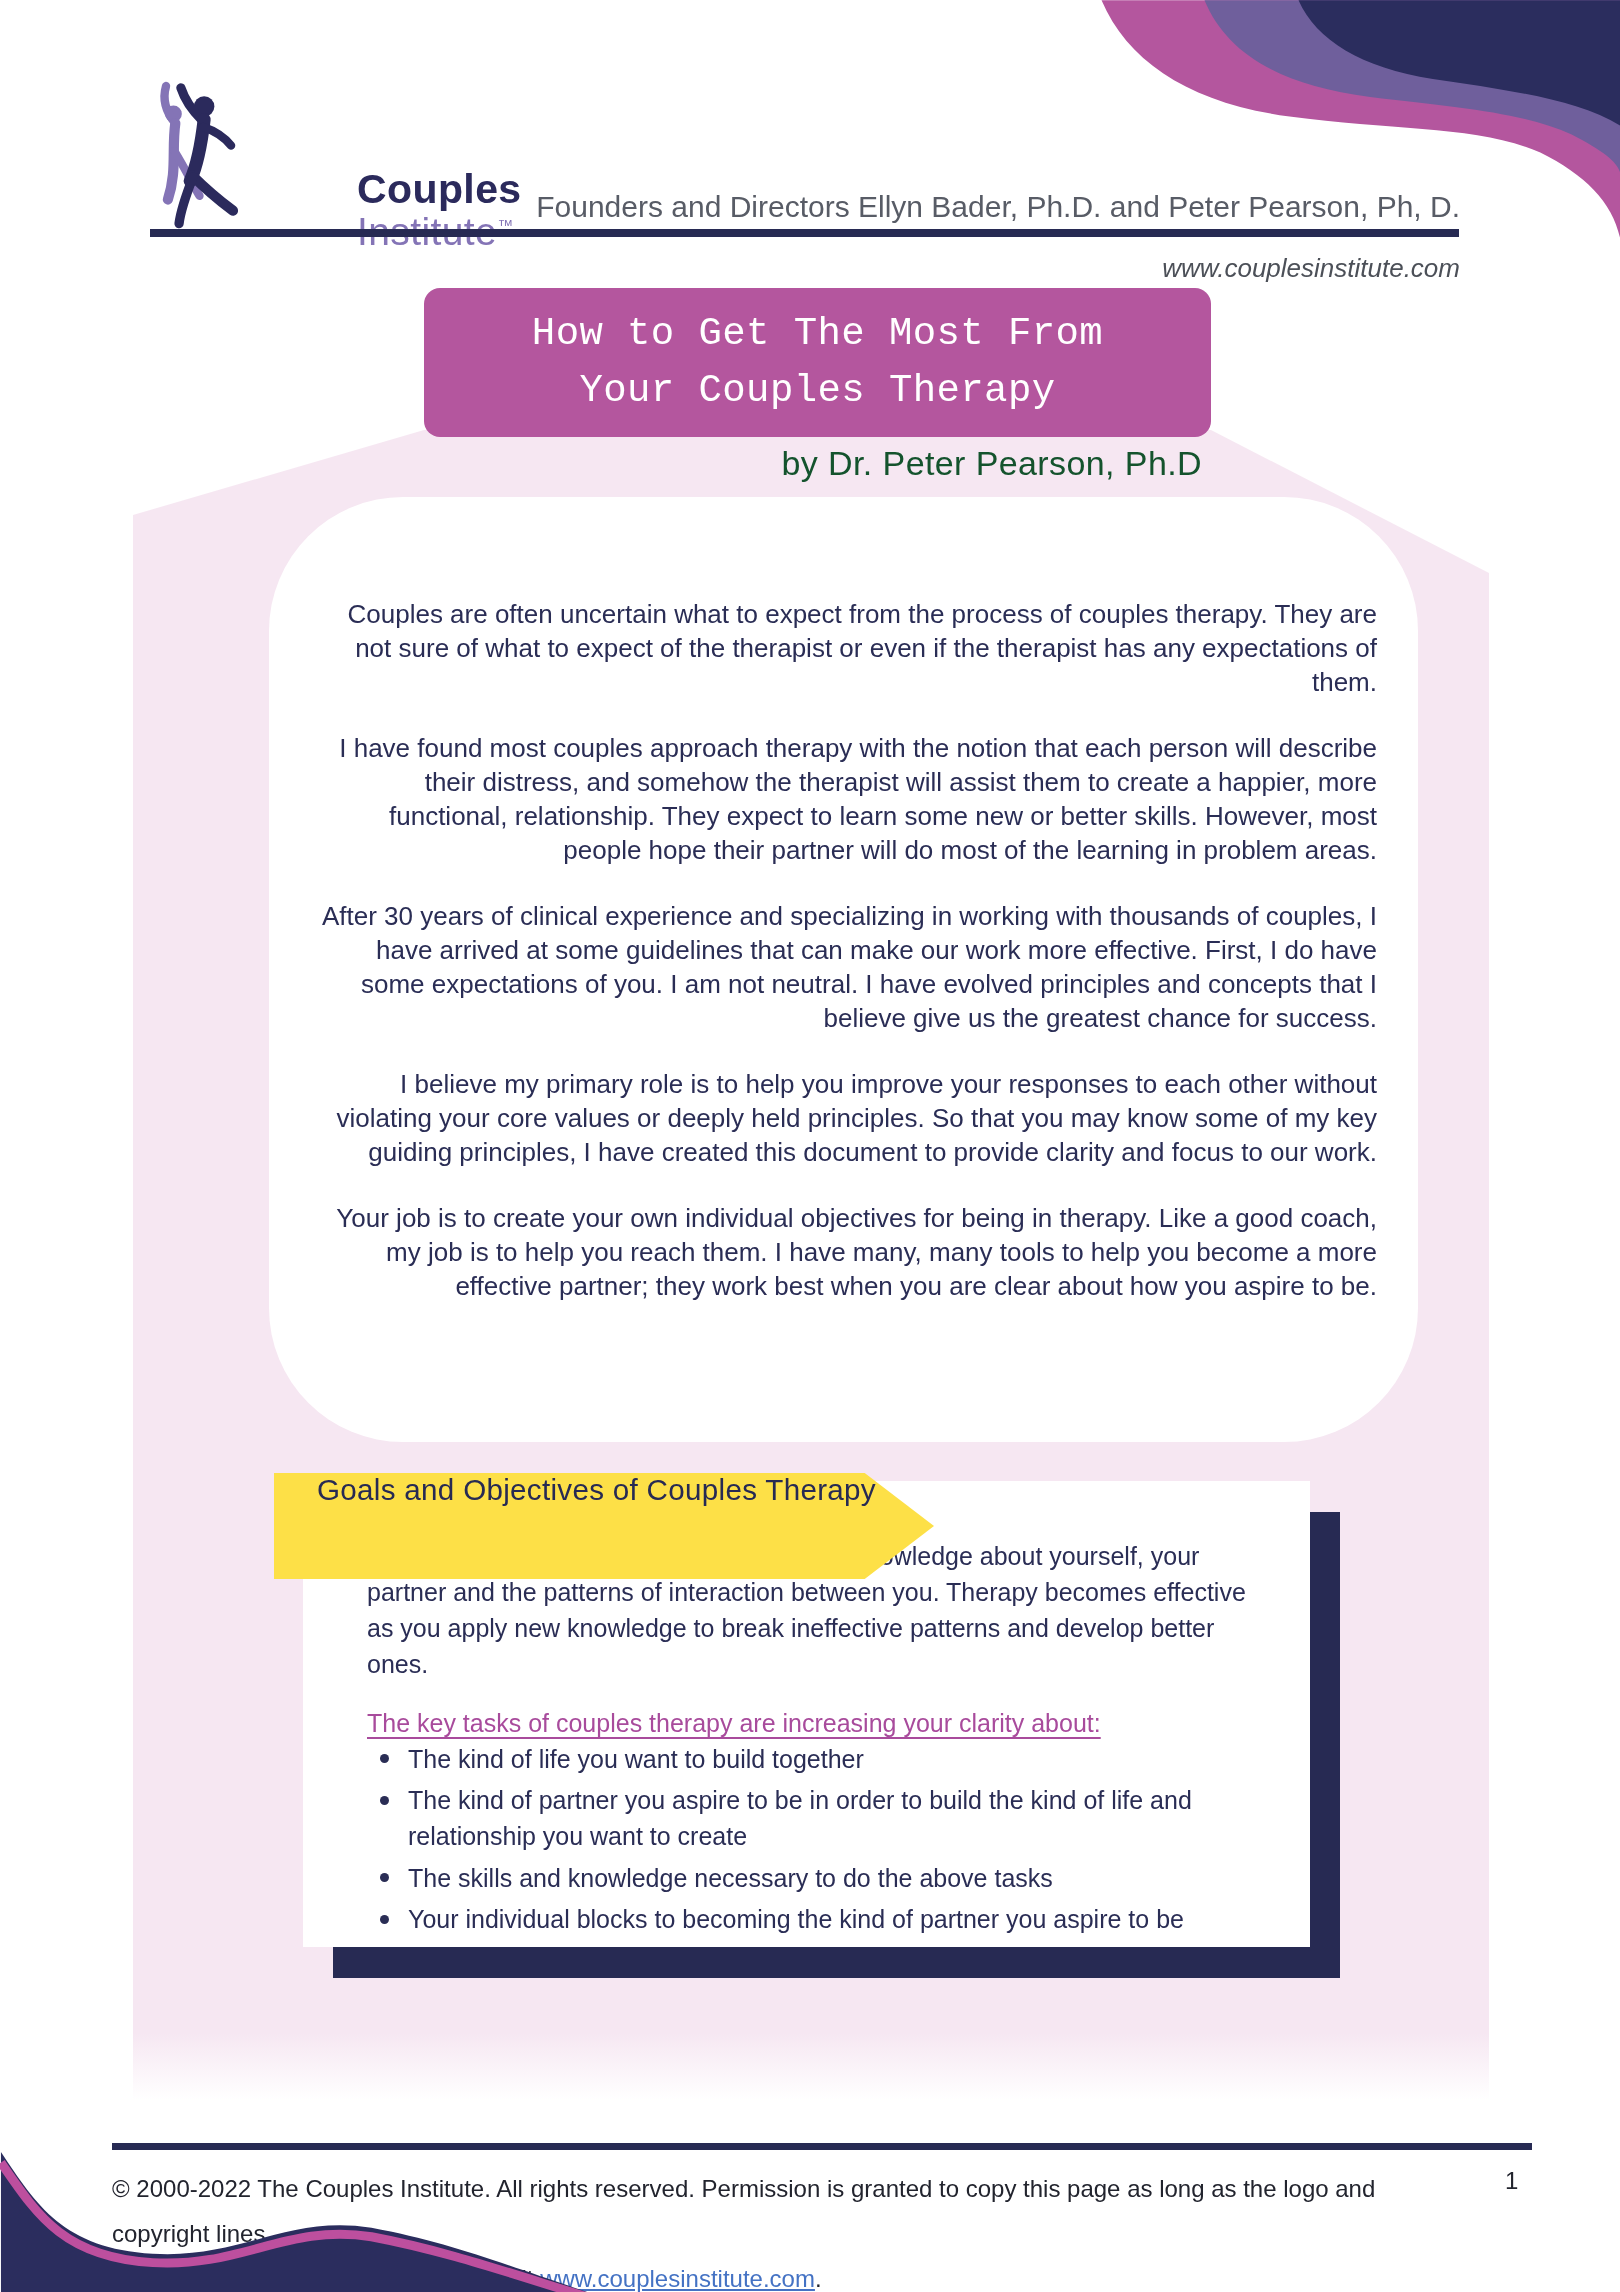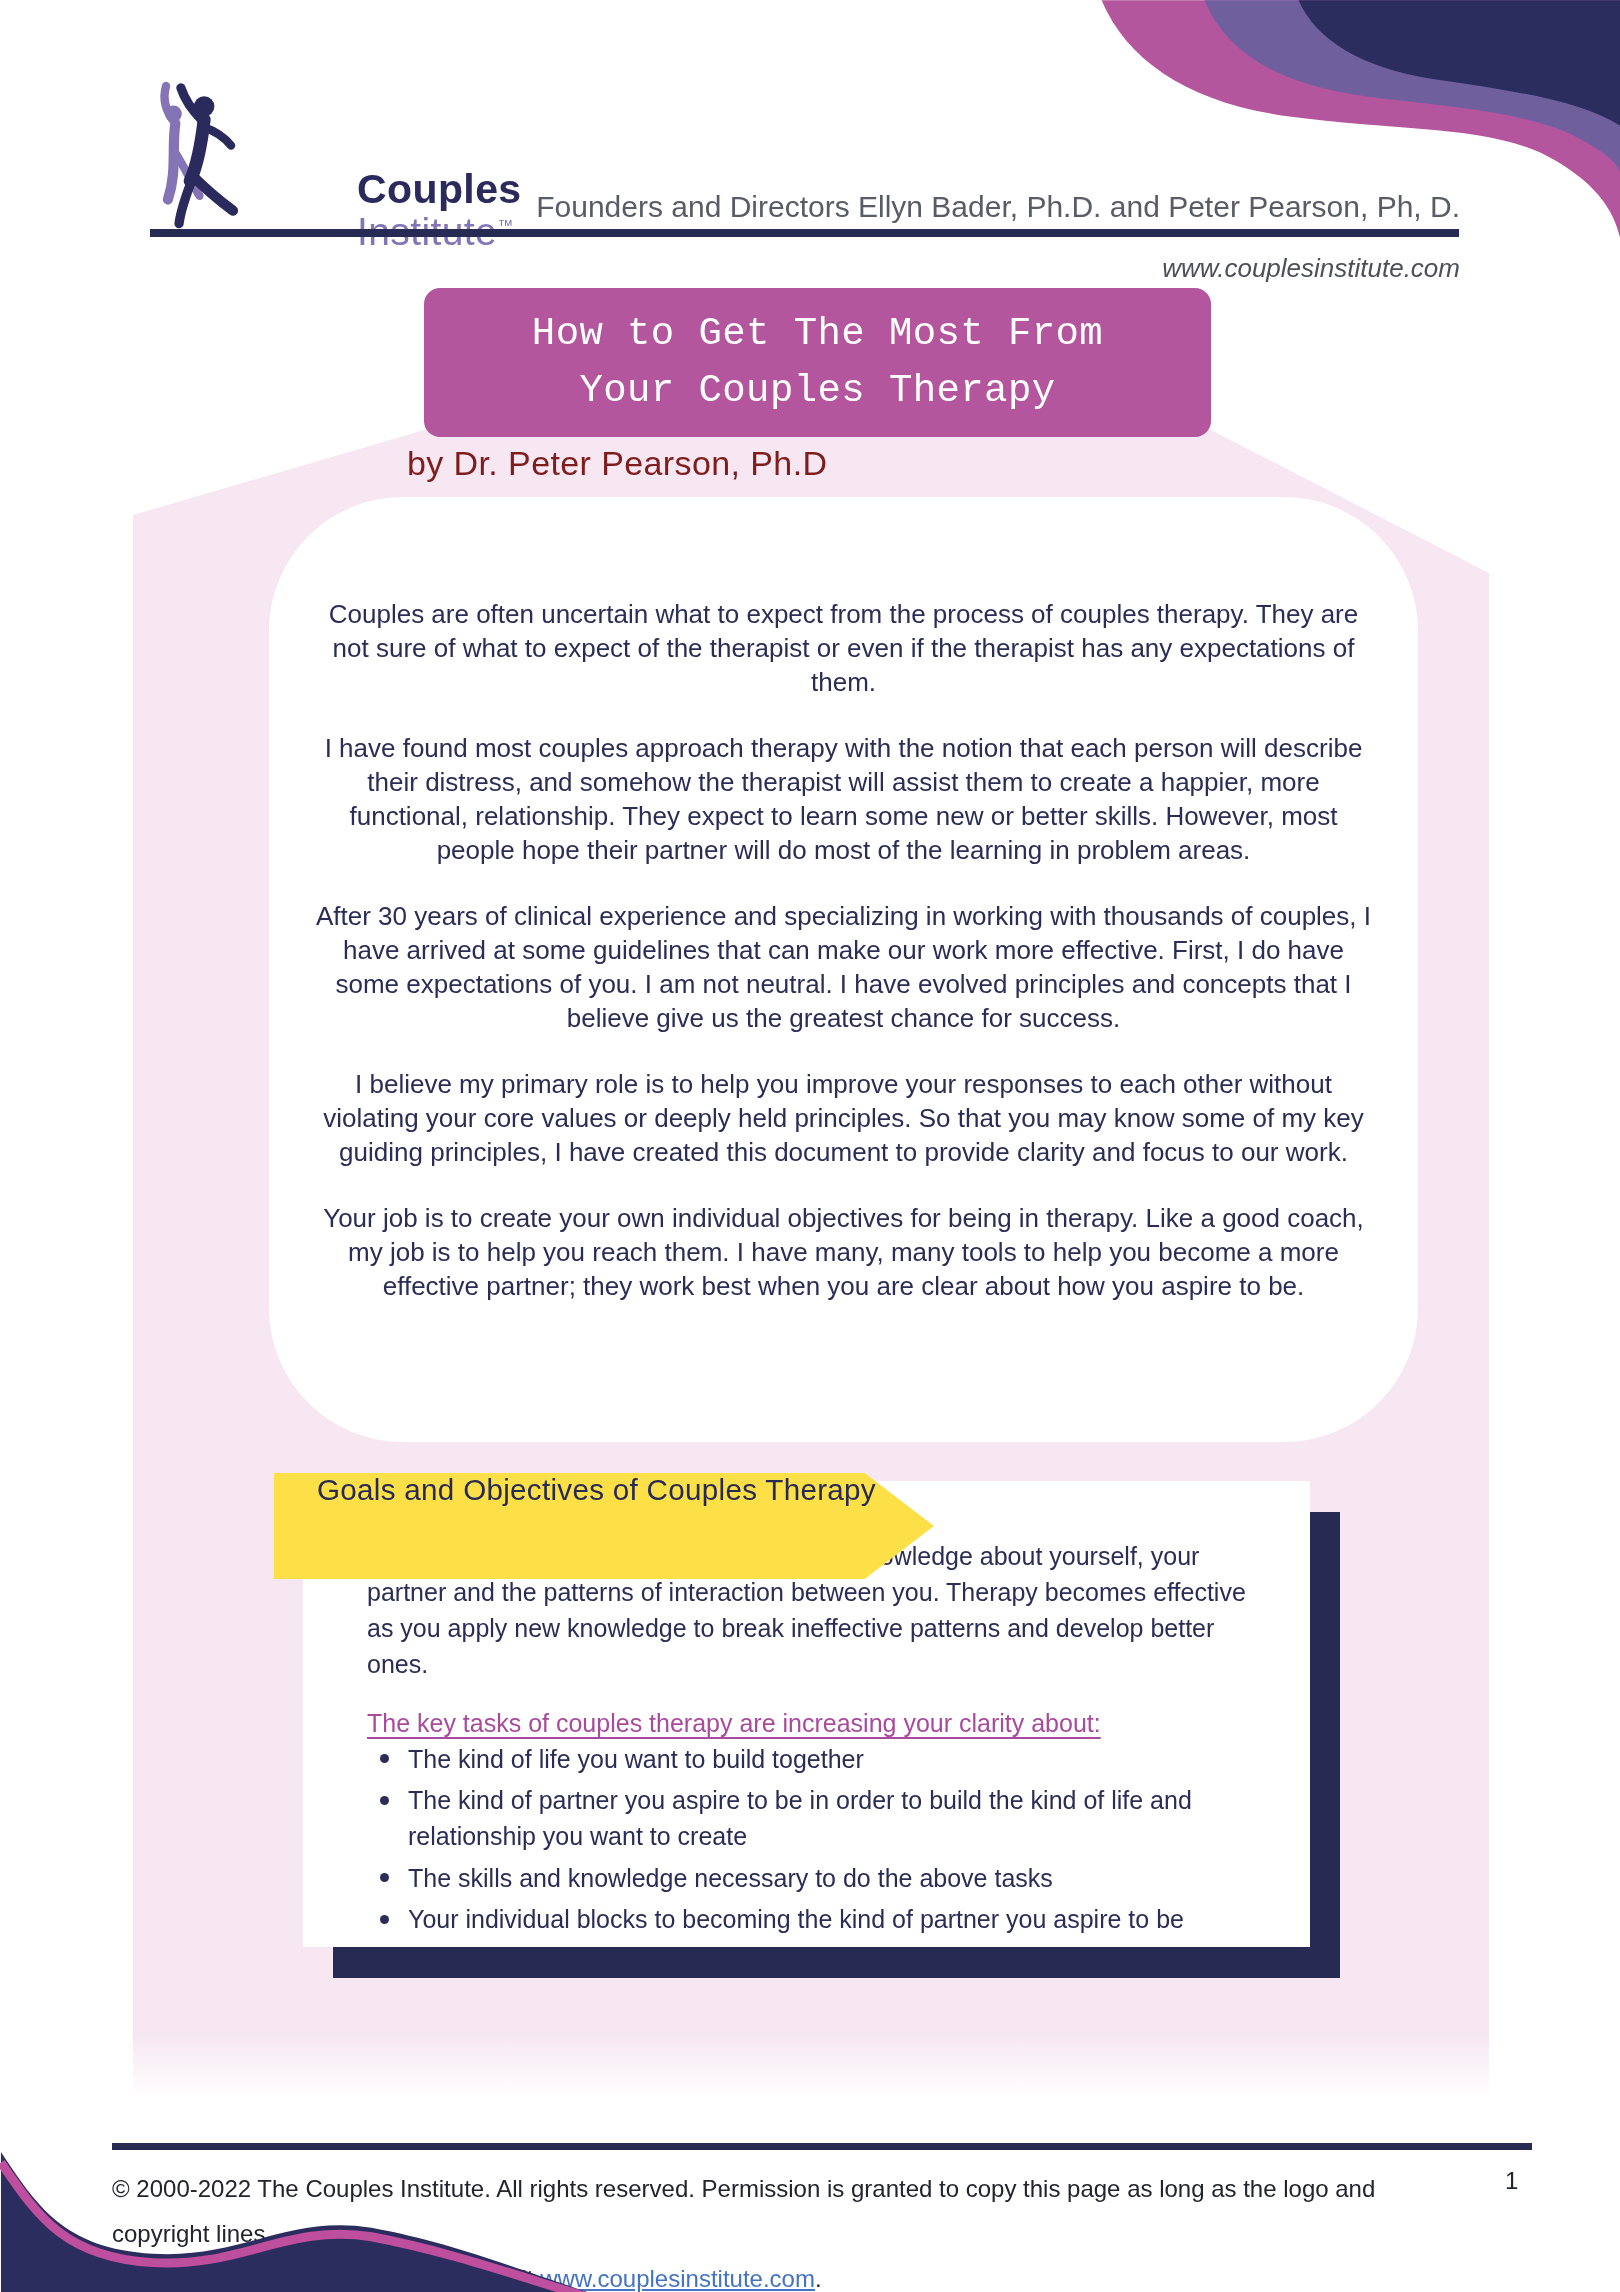--- a/index.html
+++ b/index.html
@@ -38,33 +38,33 @@
   
   .title-banner{
     left:424px;top:288px;width:787px;height:149px;
     background:#b4569e;border-radius:16px;
     display:flex;align-items:center;justify-content:center;text-align:center;font-family:Liberation Mono, monospace;
   }
   .title-banner .t{
     color:#ffffff;font-size:39px;line-height:57px;letter-spacing:0.4px;
     width:645px;
   }
-  .byline{left:407px;top:444px;width:819px;text-align:left;
-    font-size:34px;color:#7f1d1d;letter-spacing:0.4px;}
+  .byline{left:383px;top:444px;width:819px;text-align:right;
+    font-size:34px;color:#14532d;letter-spacing:0.4px;}
 
   
   .intro-card{
     left:269px;top:497px;width:1149px;height:945px;
     background:#ffffff;border-radius:134px;
     box-sizing:border-box;
     padding:100px 41px 0 41px;
     display:flex;flex-direction:column;gap:32px;
   }
   .intro-card p{
-    margin:0;text-align:center;
+    margin:0;text-align:right;
     font-size:26px;line-height:34px;color:#2a2d55;
   }
 
   
   .goals-shadow{left:333px;top:1512px;width:1007px;height:466px;background:#272a53;}
   .goals-card{
     left:303px;top:1481px;width:1007px;height:466px;background:#ffffff;
     box-sizing:border-box;padding:57px 59px 0 64px;
   }
   .goals-banner{

